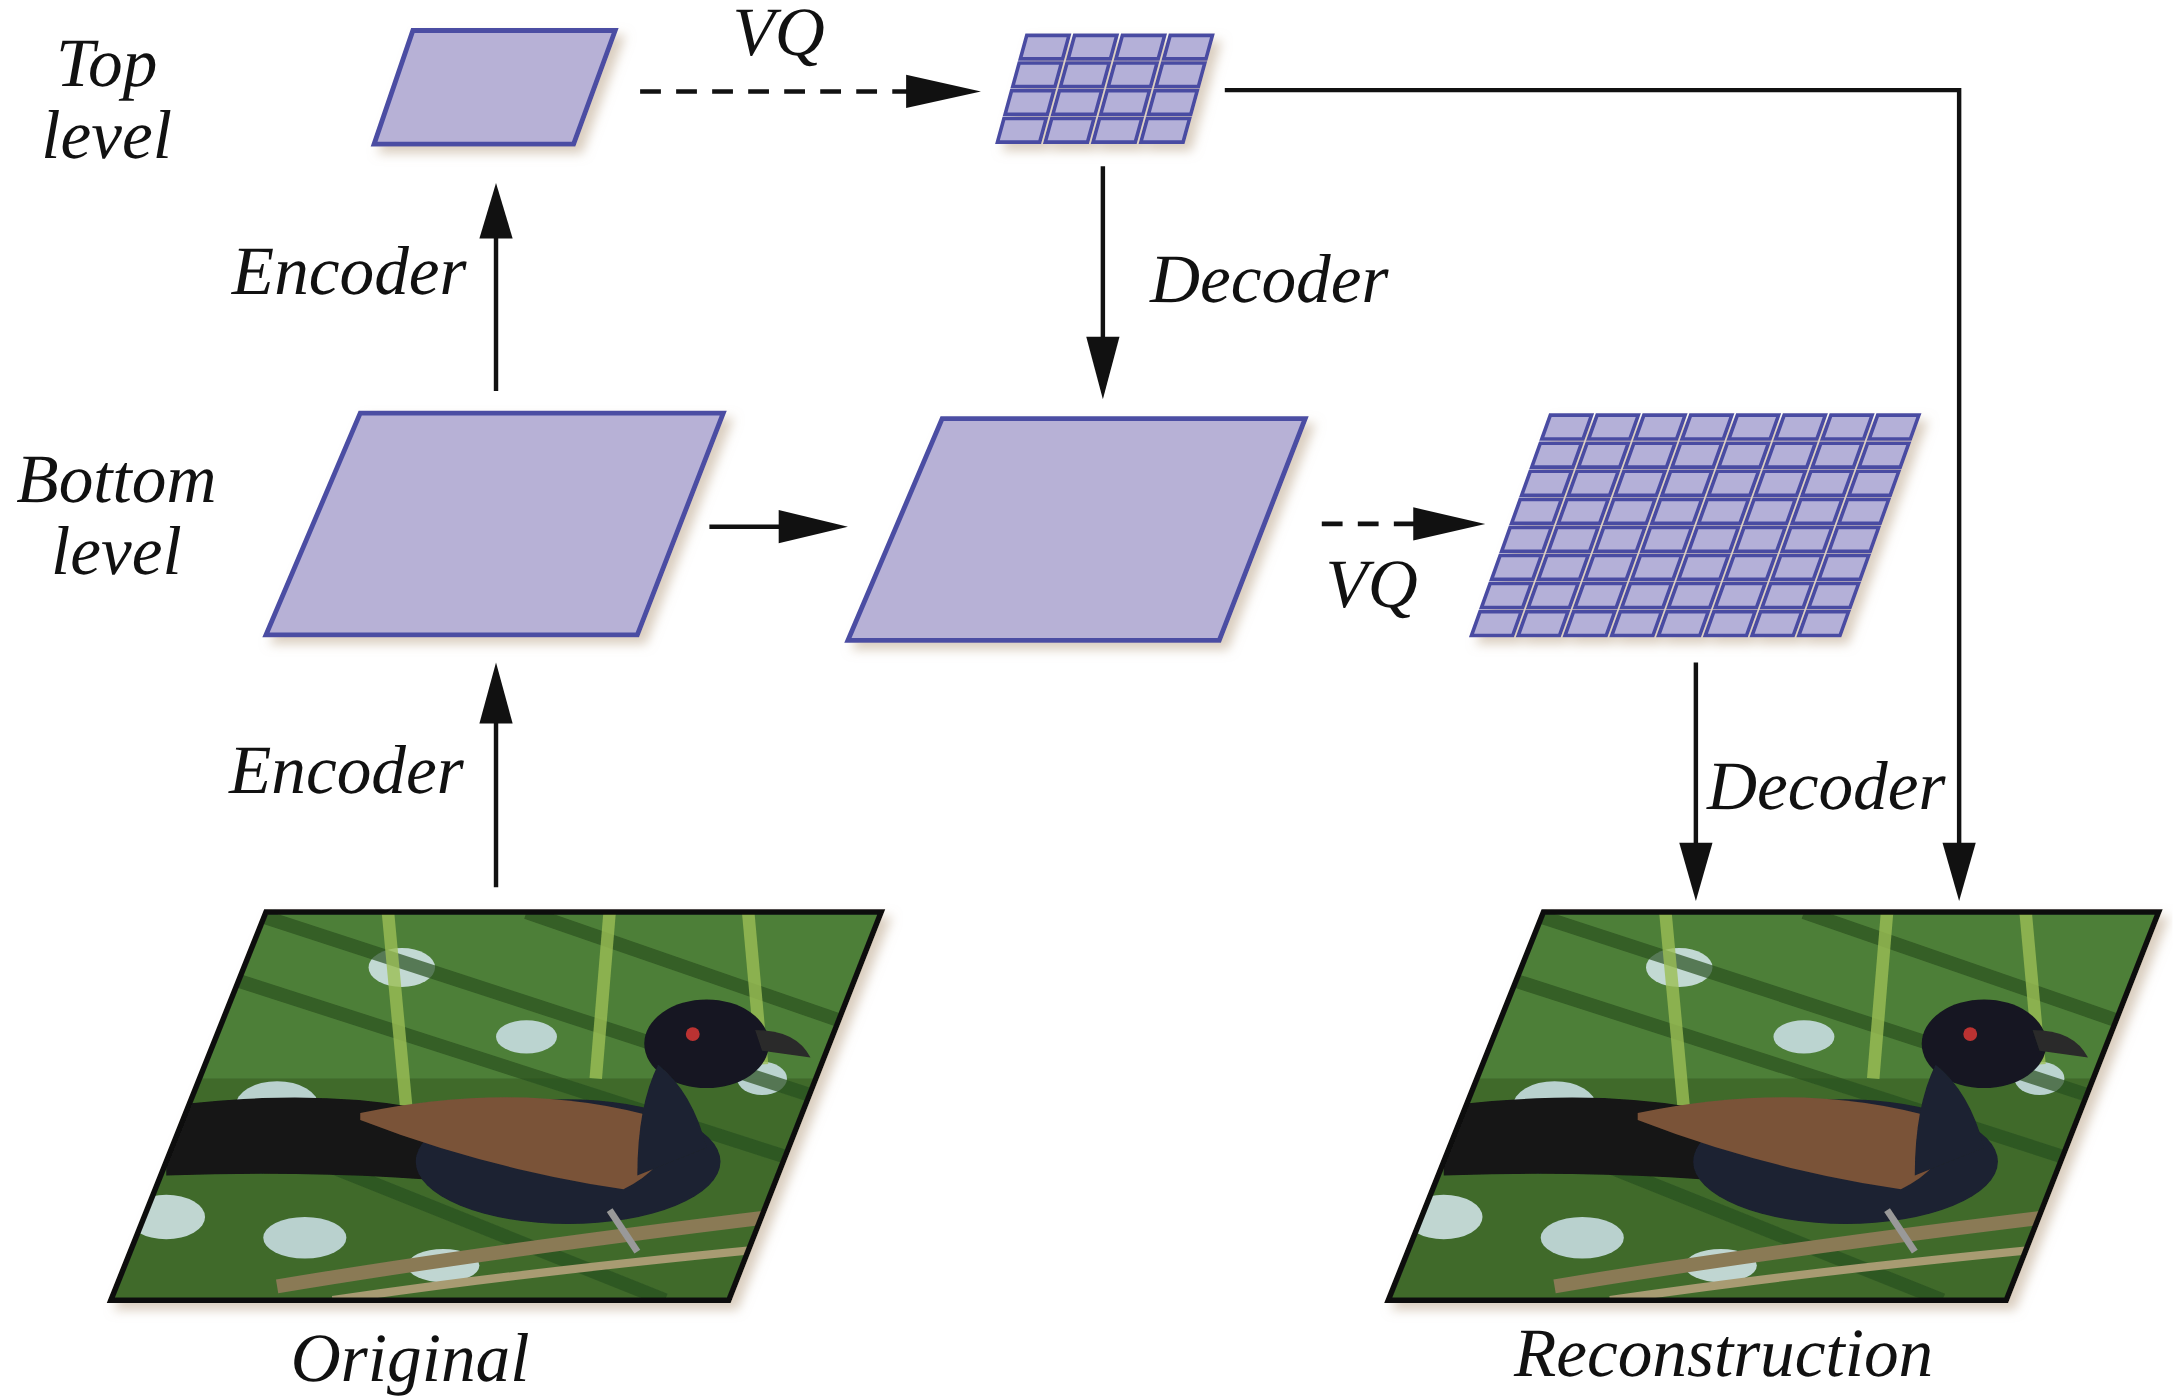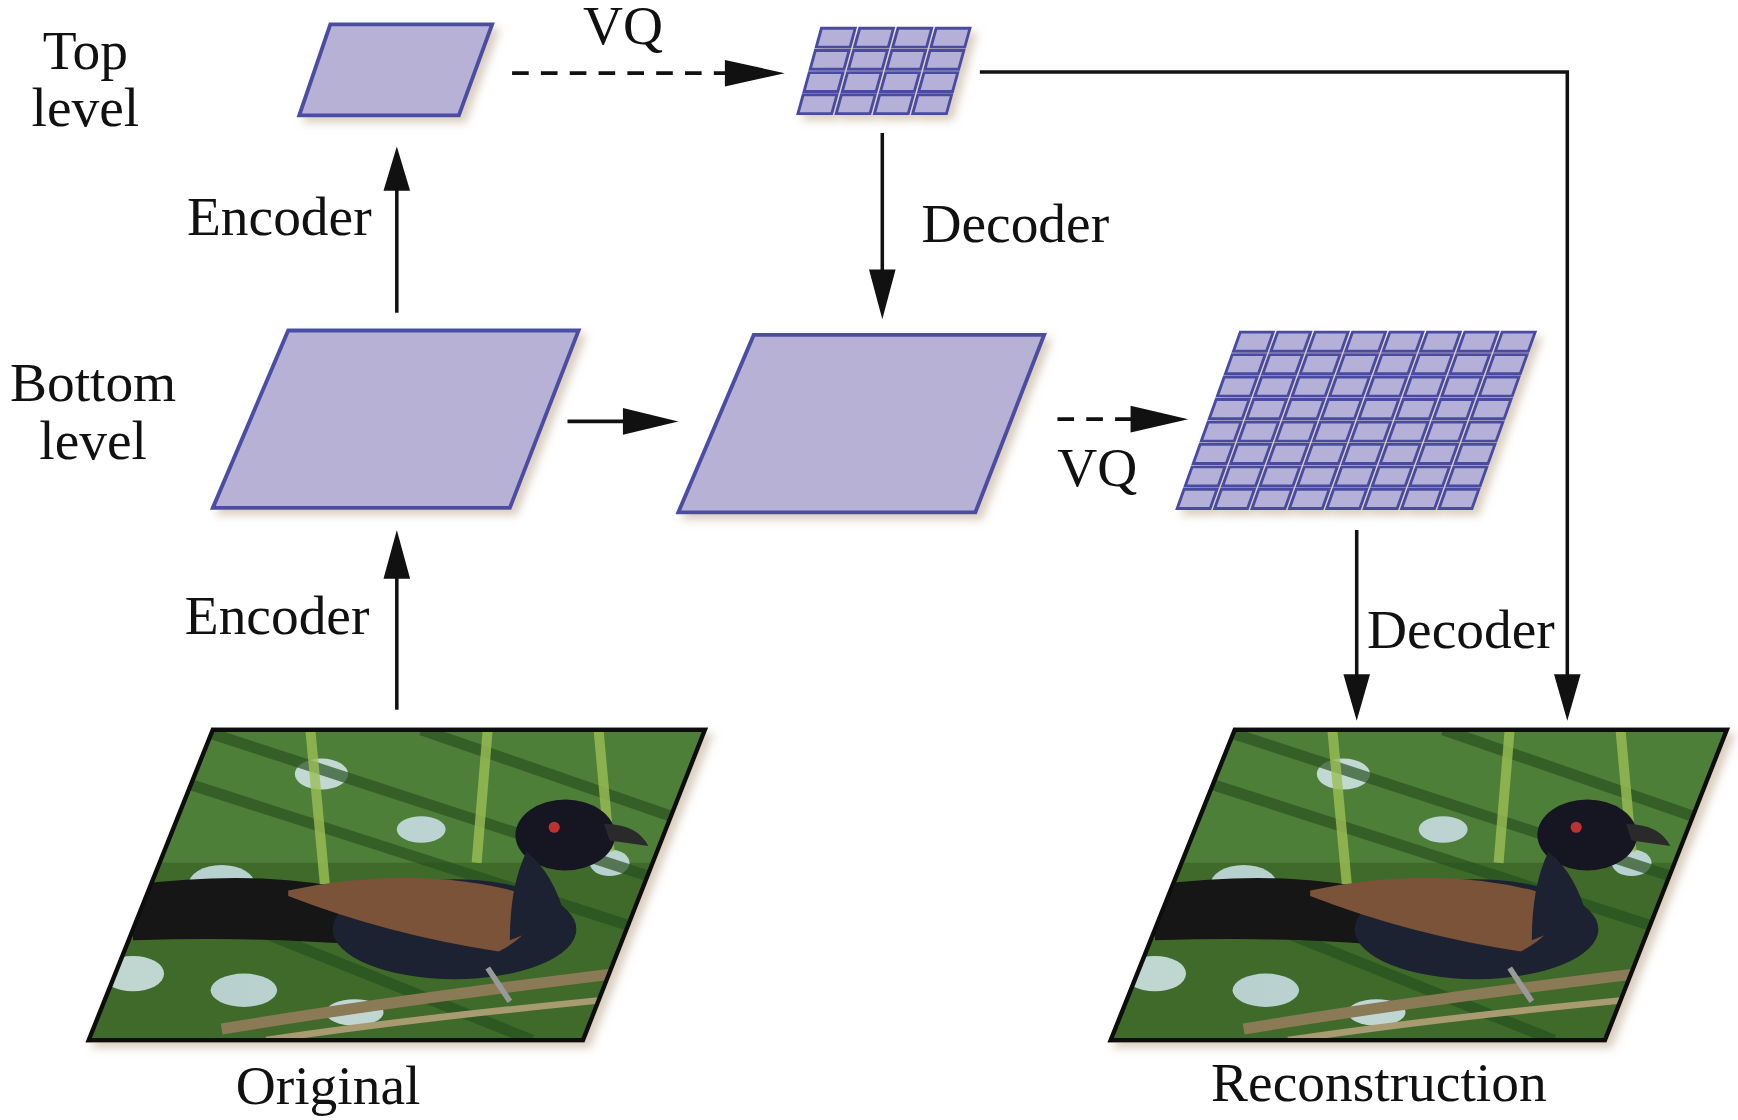--- a/index.html
+++ b/index.html
@@ -1,17 +1,17 @@
 <!DOCTYPE html>
 <html><head>
   <meta charset="utf-8">
   <style>
     html, body { margin: 0; padding: 0; background: #ffffff; }
     body { width: 1738px; height: 1120px; overflow: hidden; position: relative; }
-    #stage { position: absolute; left: 0; top: 0; width: 1738px; height: 1120px; }
+    #stage { position: absolute; left: 0; top: 0; width: 1738px; height: 1120px; font-style: italic; }
     #stage svg { width: 1738px; height: 1120px; display: block; }
     .lbl { font-family: "Liberation Serif", "DejaVu Serif", serif; fill: #111111; font-size: 50px; }
     .plane { fill: #b7b1d6; stroke: #4b4ea3; stroke-width: 3.5; }
     .cell { fill: #b4b0d8; stroke: #4a4ca2; stroke-width: 2.6; }
     .solid { stroke: #111; stroke-width: 3.2; fill: none; }
     .dash { stroke: #111; stroke-width: 3.4; fill: none; stroke-dasharray: 15 11; }
     .head { fill: #111; }
     .photo-frame { fill: none; stroke: #111; stroke-width: 4; }
   </style>
 </head>

